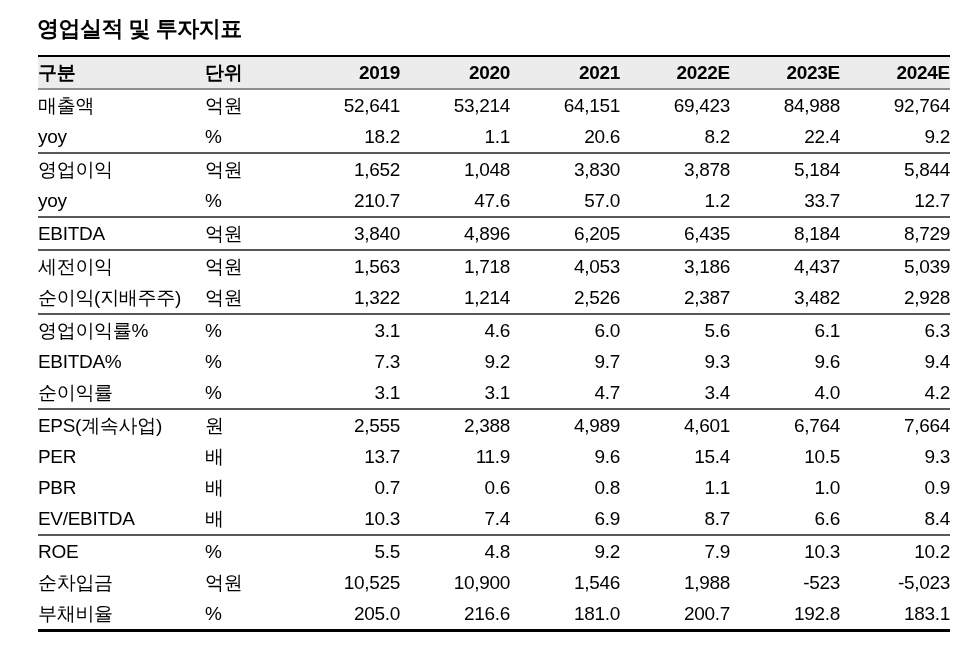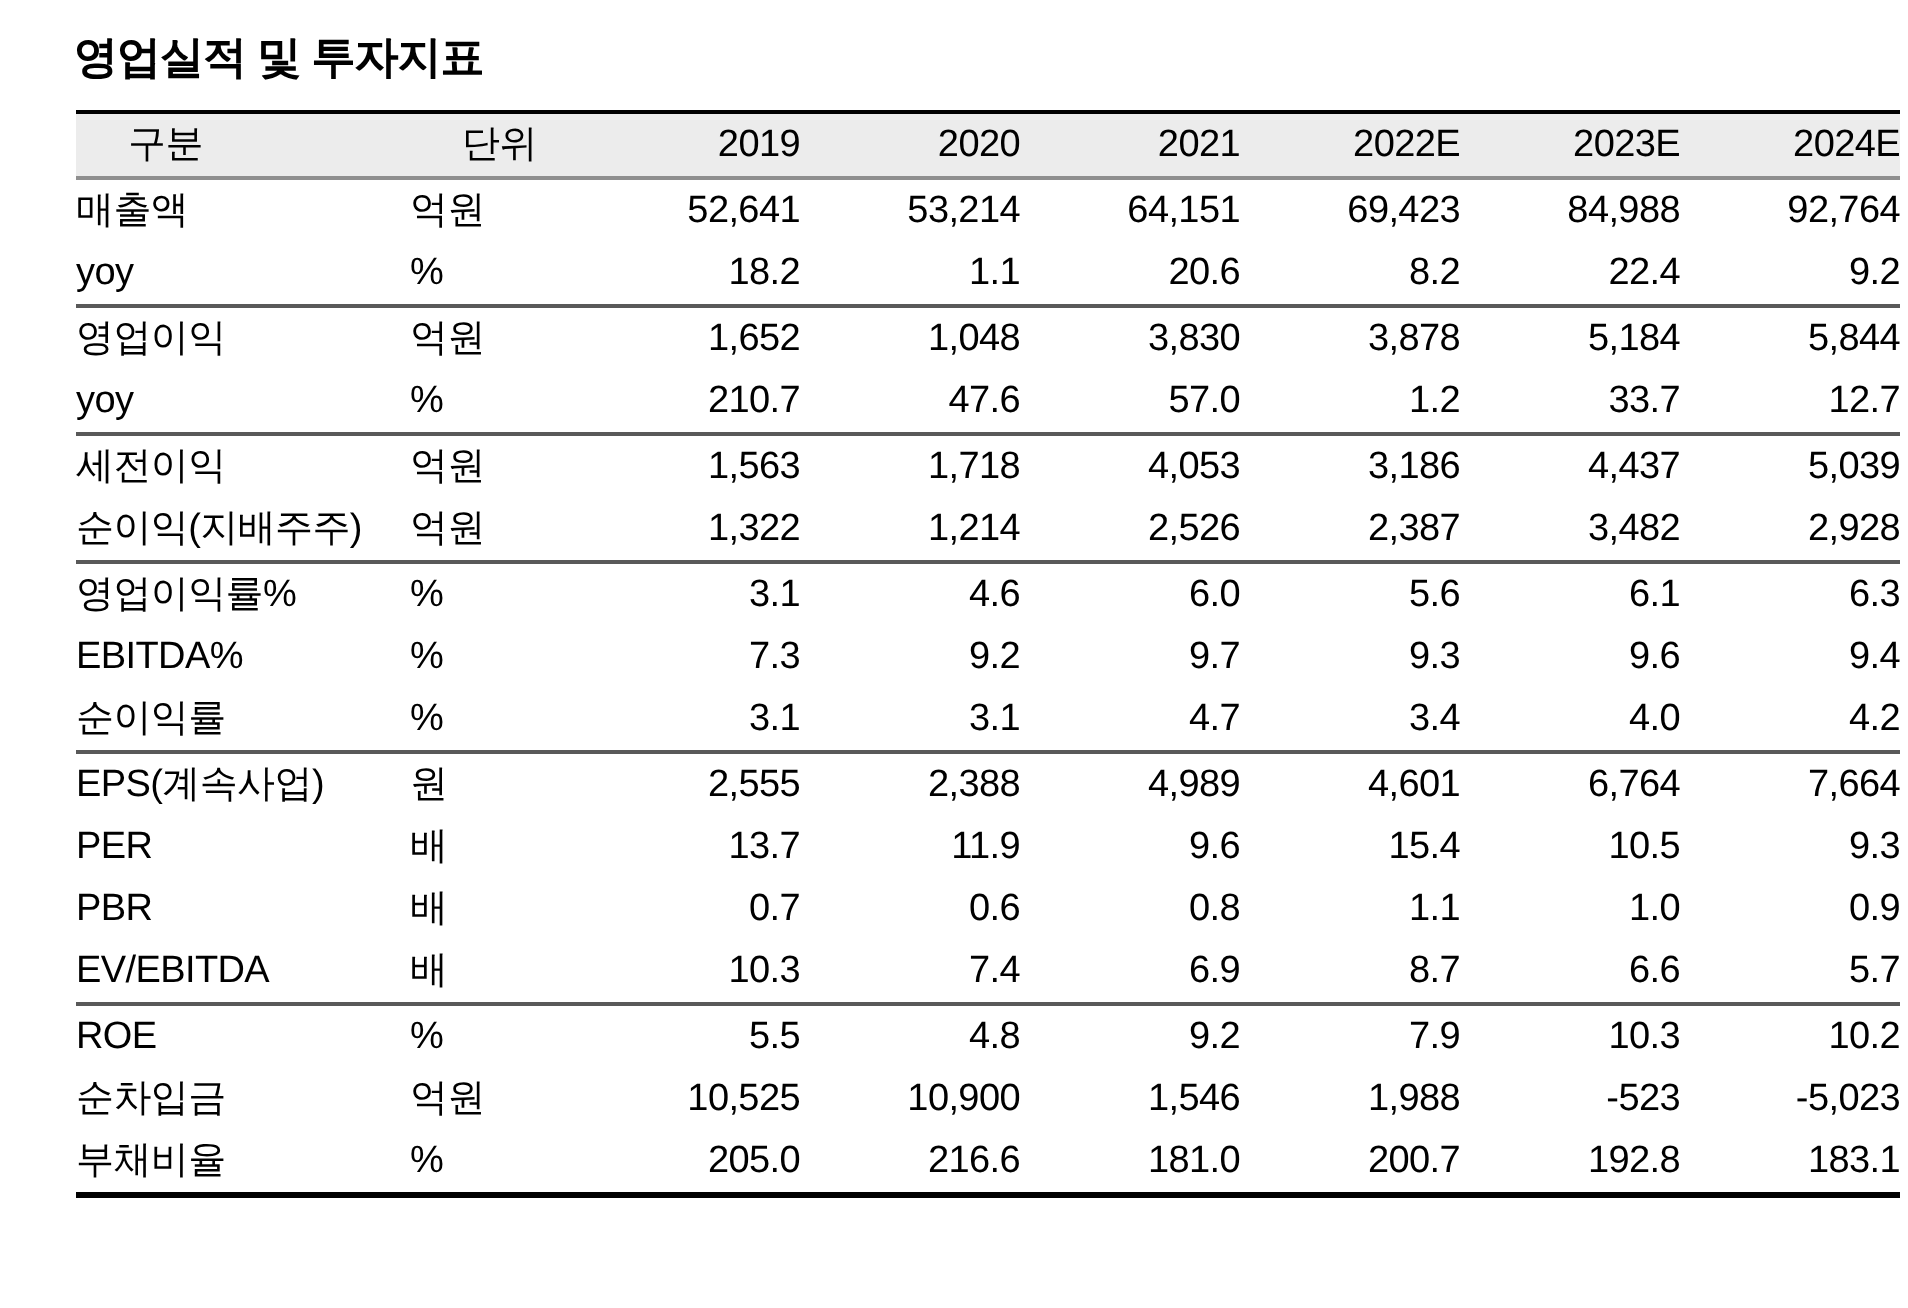--- a/index.html
+++ b/index.html
@@ -43,21 +43,21 @@
     line-height: 31px;
     white-space: nowrap;
     overflow: hidden;
     letter-spacing: -0.3px;
   }
   table.fin thead tr {
     background: #ececec;
     border-bottom: 2px solid #8f8f8f;
     height: 33px;
   }
-  table.fin th { font-weight: 400; padding-left: 26px; }
+  table.fin th { font-weight: 700; }
   .lbl  { text-align: left;  padding-left: 5px;  }
   .ind  { padding-left: 22px; }
   .unit { text-align: left; }
   .num  { text-align: right; padding-right: 3px; }
   tr.sec { border-top: 2px solid #595959; }
 </style>
 </head>
 <body>
 
 <div class="page">
@@ -121,20 +121,30 @@
           <td class="lbl ind">yoy</td>
           <td class="unit">%</td>
           <td class="num">210.7</td>
           <td class="num">47.6</td>
           <td class="num">57.0</td>
           <td class="num">1.2</td>
           <td class="num">33.7</td>
           <td class="num">12.7</td>
         </tr>
         <tr class="sec">
+          <td class="lbl">EBITDA</td>
+          <td class="unit">억원</td>
+          <td class="num">3,840</td>
+          <td class="num">4,896</td>
+          <td class="num">6,205</td>
+          <td class="num">6,435</td>
+          <td class="num">8,184</td>
+          <td class="num">8,729</td>
+        </tr>
+        <tr class="sec">
           <td class="lbl">세전이익</td>
           <td class="unit">억원</td>
           <td class="num">1,563</td>
           <td class="num">1,718</td>
           <td class="num">4,053</td>
           <td class="num">3,186</td>
           <td class="num">4,437</td>
           <td class="num">5,039</td>
         </tr>
         <tr>
@@ -208,21 +218,21 @@
           <td class="num">0.9</td>
         </tr>
         <tr>
           <td class="lbl">EV/EBITDA</td>
           <td class="unit">배</td>
           <td class="num">10.3</td>
           <td class="num">7.4</td>
           <td class="num">6.9</td>
           <td class="num">8.7</td>
           <td class="num">6.6</td>
-          <td class="num">5.7</td>
+          <td class="num">8.4</td>
         </tr>
         <tr class="sec">
           <td class="lbl">ROE</td>
           <td class="unit">%</td>
           <td class="num">5.5</td>
           <td class="num">4.8</td>
           <td class="num">9.2</td>
           <td class="num">7.9</td>
           <td class="num">10.3</td>
           <td class="num">10.2</td>

